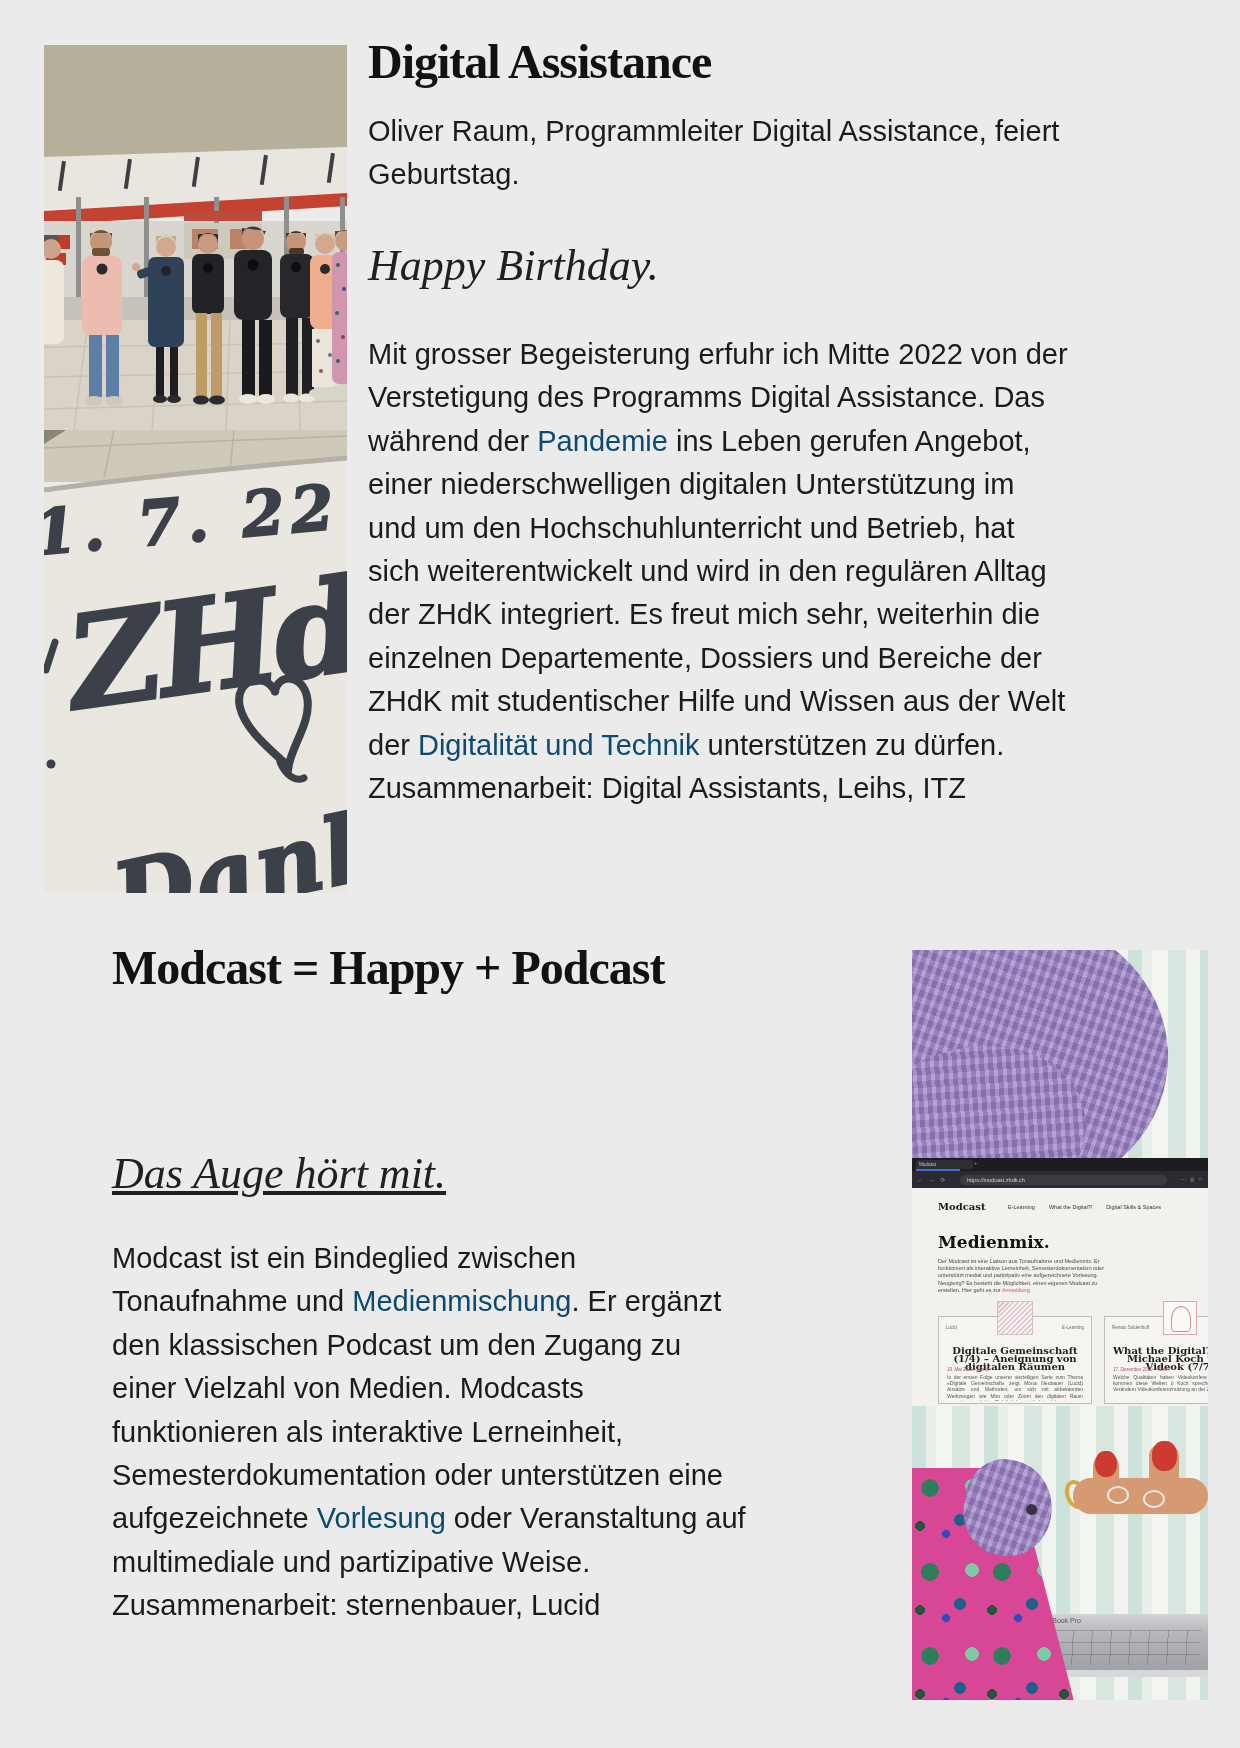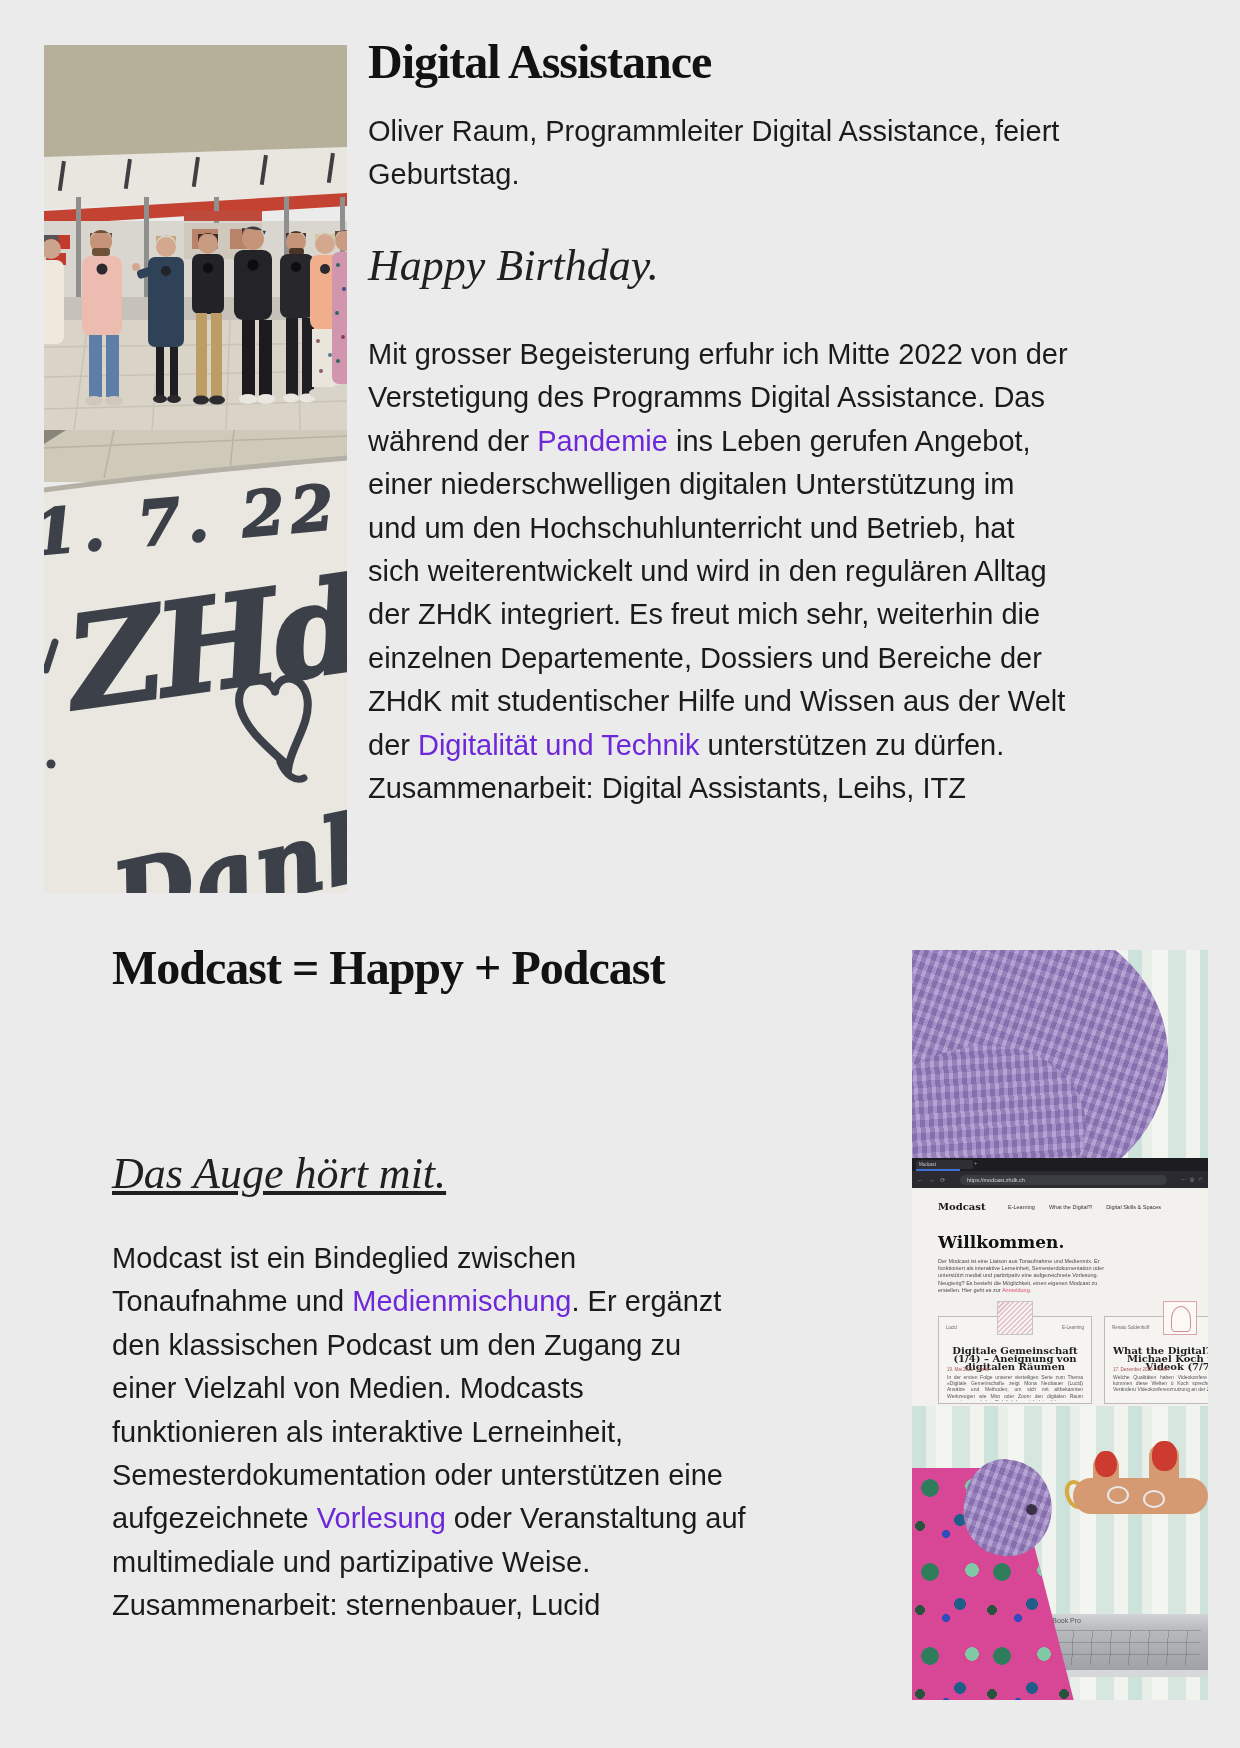--- a/index.html
+++ b/index.html
@@ -5,21 +5,21 @@
   html,body{margin:0;padding:0;background:#ebebeb;}
   .page{position:relative;width:1240px;height:1748px;background:#ebebeb;overflow:hidden;
         font-family:"Liberation Sans",sans-serif;color:#1b1b1b;}
 
   
   .headline{position:absolute;margin:0;font-family:"Liberation Serif",serif;font-weight:700;
             font-size:48px;line-height:52px;letter-spacing:-1px;color:#121212;}
   .lead,.bodytext{position:absolute;margin:0;font-size:29px;line-height:43.4px;color:#1b1b1b;}
   .quote{position:absolute;margin:0;font-family:"Liberation Serif",serif;font-style:italic;
          font-size:44px;color:#20201e;}
-  .plink{color:#6d28d9;cursor:pointer;}
+  .plink{color:#0c4a6e;cursor:pointer;}
 
   
   .photo-col{position:absolute;left:44px;top:45px;width:303px;height:848px;}
   .photo{display:block;overflow:hidden;}
 
   
   .laptop-photo{position:absolute;left:912px;top:950px;width:296px;height:750px;overflow:hidden;
      background:repeating-linear-gradient(90deg,#cde2da 0 14px,#e8efe9 14px 24px,#f3f5f0 24px 40px,#d7e6de 40px 58px,#f0f3ee 58px 72px);}
   .floral{background-color:#d6468f;background-image:
      radial-gradient(circle 9px at 18px 20px,#2e7d5b 95%,transparent 100%),
@@ -255,21 +255,21 @@
       <div class="toolbar">
         <div class="navglyphs">← → ⟳</div>
         <div class="urlpill">https://modcast.zhdk.ch</div>
         <div class="toolicons">⋯ ◎ ☆</div>
       </div>
       <div class="webpage">
         <div class="sitebrand">Modcast</div>
         <div class="sitenav">
           <span>E-Learning</span><span>What the Digital?!</span><span>Digital Skills &amp; Spaces</span>
         </div>
-        <h2 class="siteh">Willkommen.</h2>
+        <h2 class="siteh">Medienmix.</h2>
         <div class="siteintro"><span>Der Modcast ist eine Liaison aus Tonaufnahme und Medienmix. Er funktioniert als interaktive Lerneinheit, Semesterdokumentation oder unterstützt medial und partizipativ eine aufgezeichnete Vorlesung. Neugierig? Es besteht die Möglichkeit, einen eigenen Modcast zu erstellen. Hier geht es zur </span><span class="sitelink">Anmeldung.</span></div>
 
         <div class="card card1">
           <div class="cardimg"></div>
           <div class="cardtag" style="left:7px;">Lucid</div>
           <div class="cardtag" style="right:7px;">E-Learning</div>
           <div class="cardtitle">Digitale Gemeinschaft (1/4) – Aneignung von digitalen Räumen</div>
           <div class="cardmeta">19. Mai 2021 · 39min</div>
           <div class="cardbody">In der ersten Folge unserer vierteiligen Serie zum Thema «Digitale Gemeinschaft» zeigt Mona Neubauer (Lucid) Ansätze und Methoden, um sich mit altbekannten Werkzeugen wie Miro oder Zoom den digitalen Raum anzueignen, mit dem Ziel digitale soziale Interaktionen zu</div>
         </div>

